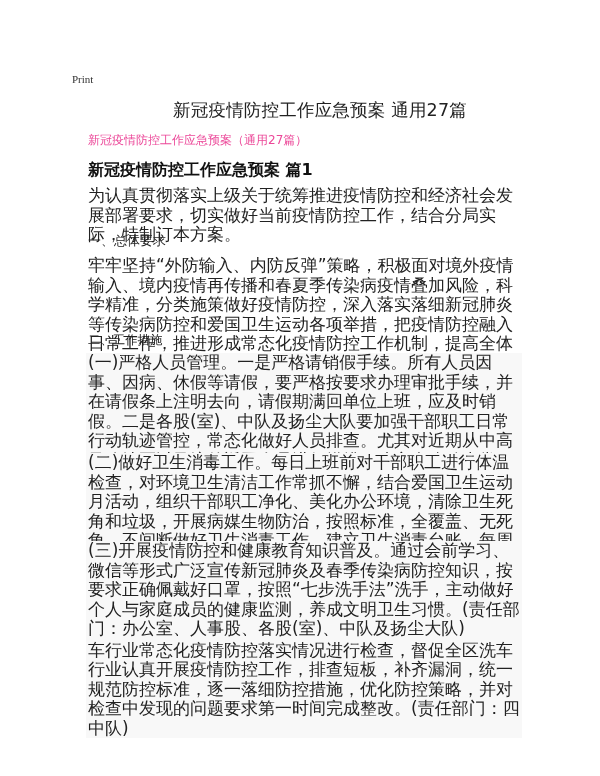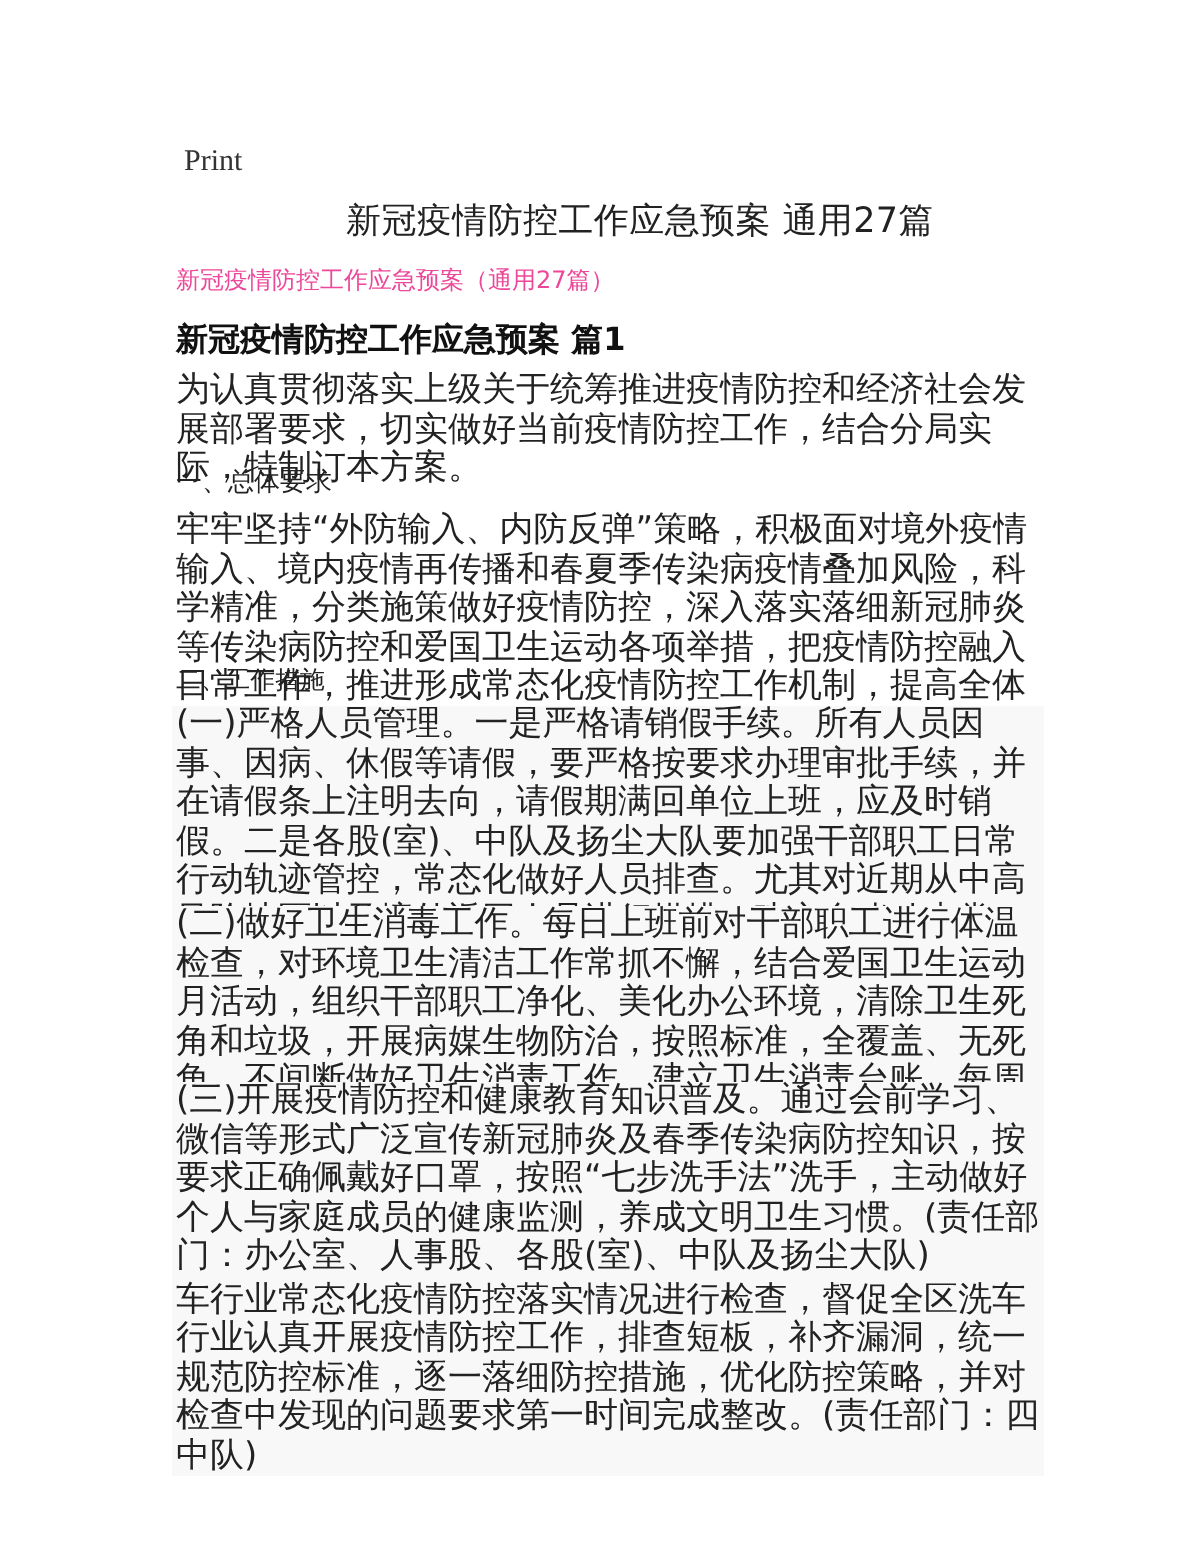--- a/index.html
+++ b/index.html
@@ -3,23 +3,23 @@
   <meta charset="utf-8">
   <style>
     html, body { margin: 0; padding: 0; background: #ffffff; }
     body {
       width: 600px; height: 776px; overflow: hidden; position: relative;
       font-family: "DejaVu Sans", "Liberation Sans", sans-serif;
       color: #222;
     }
     .page { position: absolute; left: 0; top: 0; width: 600px; height: 776px; }
     .print-label {
-      position: absolute; left: 92px; top: 73px;
+      position: absolute; left: 72px; top: 73px;
       font-family: "Liberation Serif", "DejaVu Serif", serif;
-      font-size: 15px; color: #333;
+      font-size: 11px; color: #333;
     }
     .title {
       position: absolute; left: 0; width: 576px; top: 98px;
       text-align: center; font-size: 17.5px; color: #222; letter-spacing: 0.2px; padding-left: 32px;
     }
     .subtitle {
       position: absolute; left: 88px; top: 132px; font-size: 12px; color: #ec4899;
     }
     .section-heading {
       position: absolute; left: 88px; top: 160px; font-size: 16px; font-weight: bold; color: #111;

